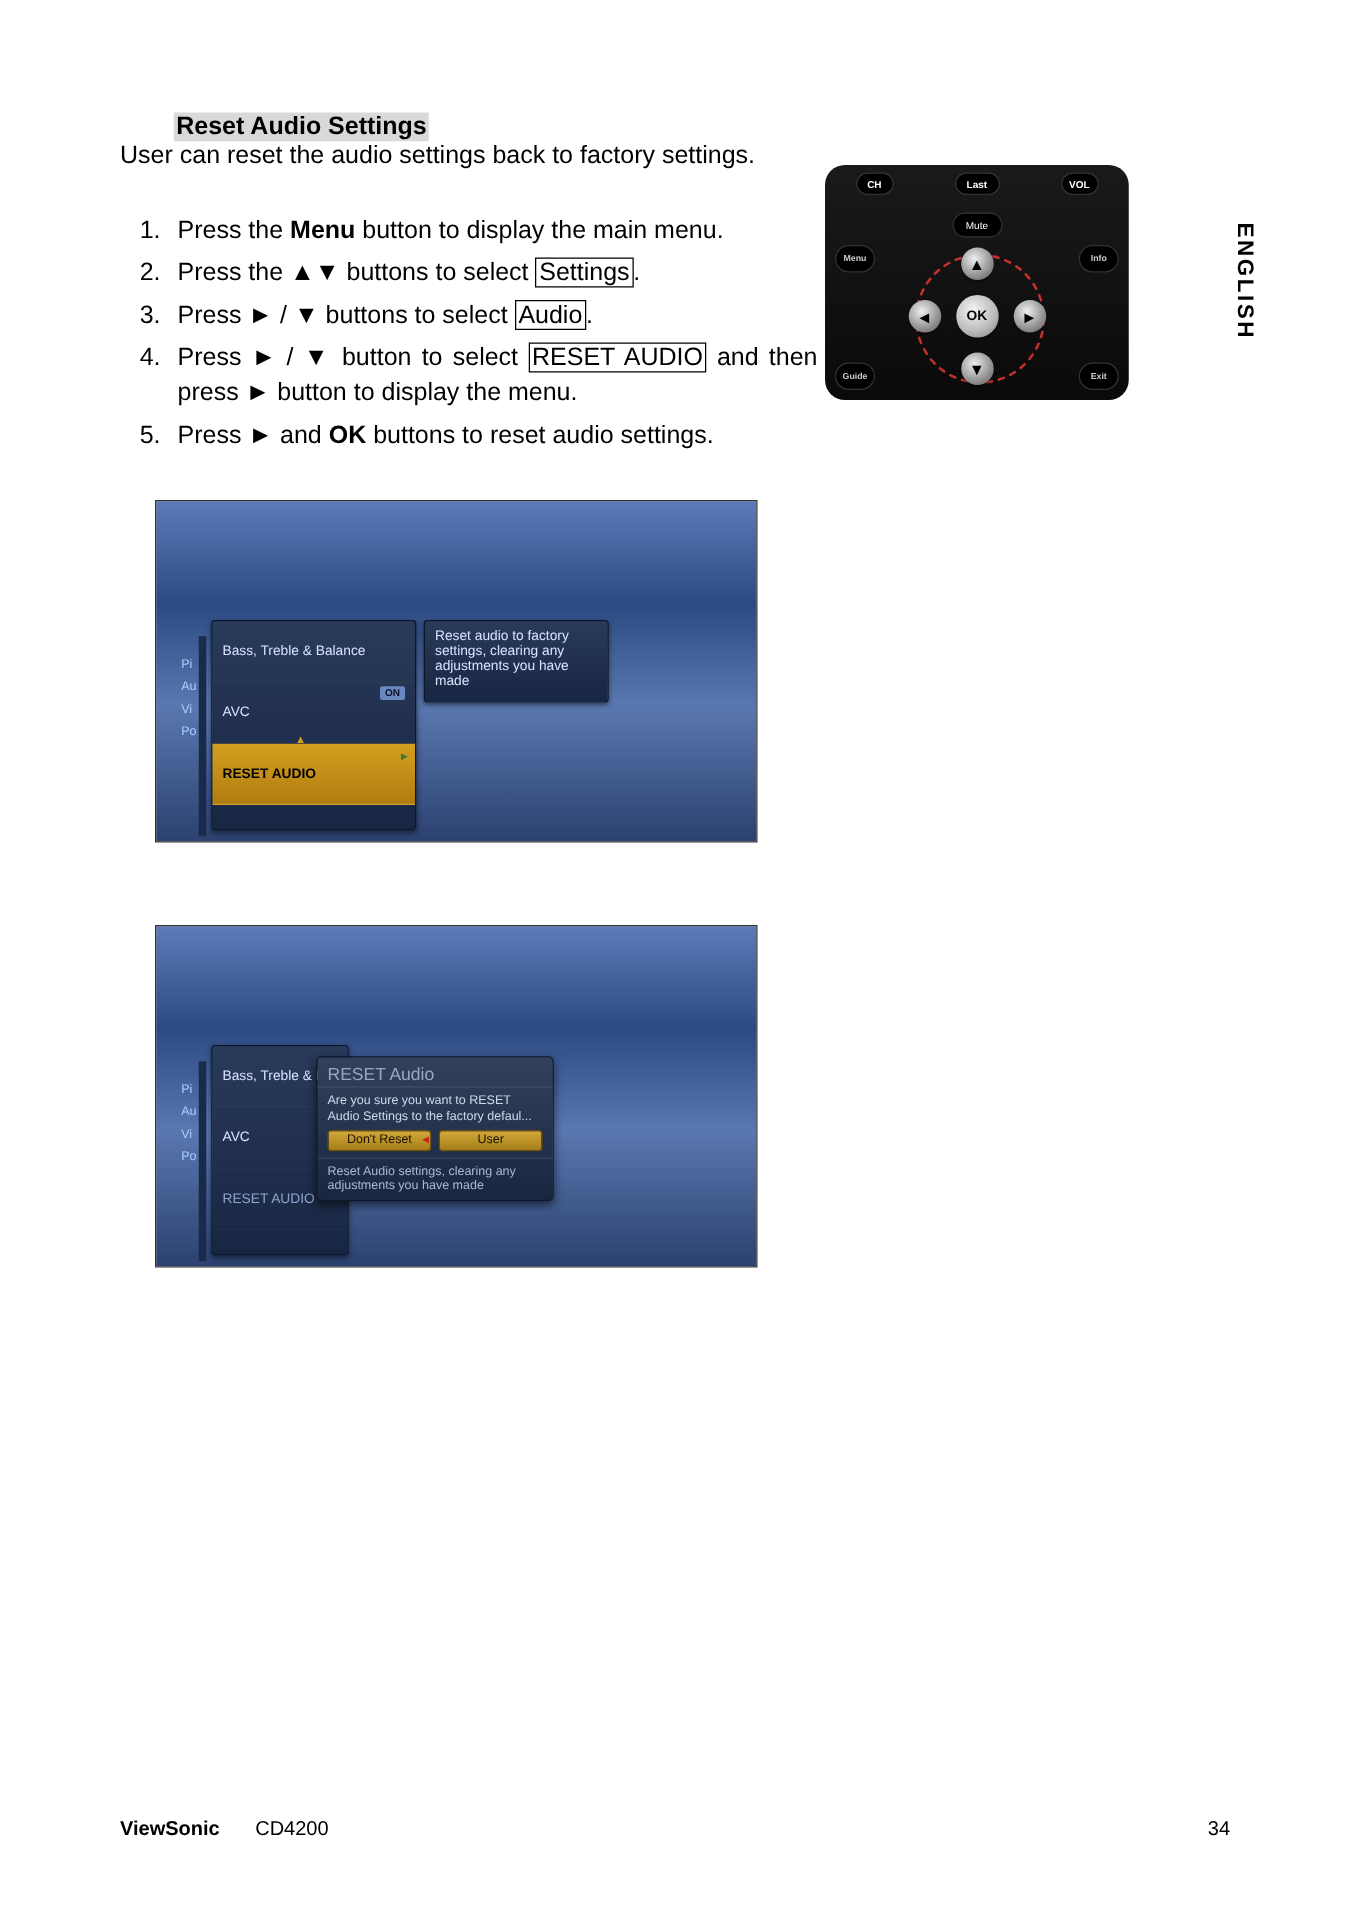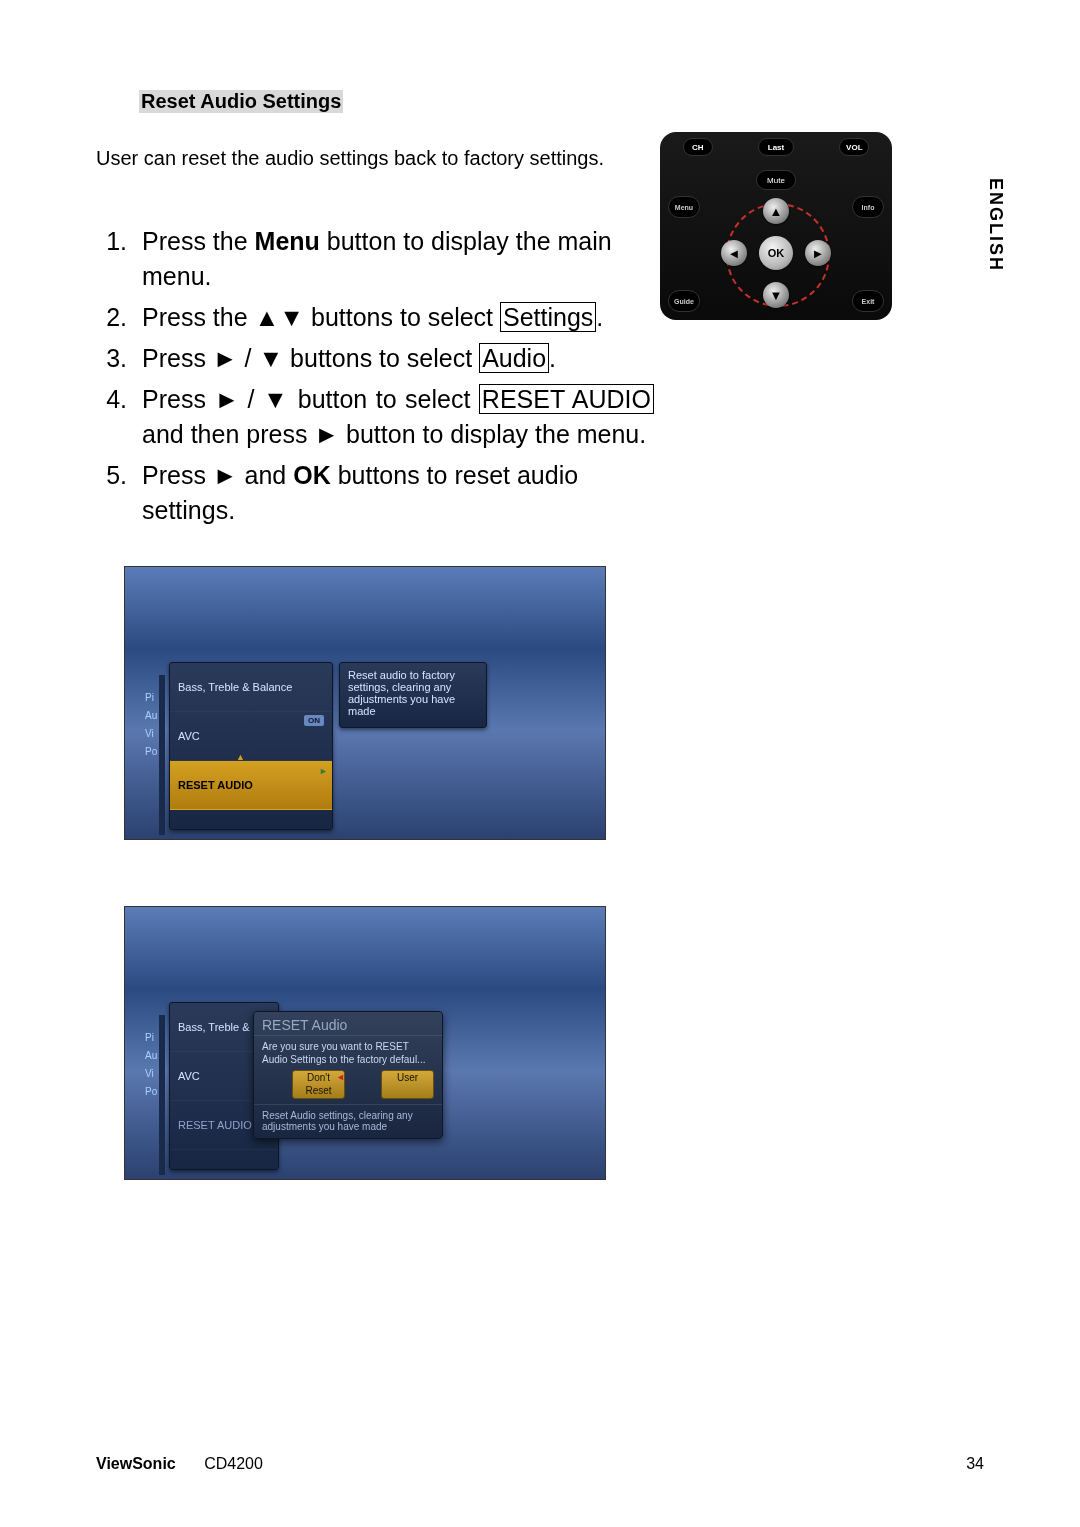--- a/index.html
+++ b/index.html
@@ -20,27 +20,26 @@
   }
   .section-title {
     font-weight: bold;
     font-size: 20px;
     background: #d9d9d9;
     display: inline-block;
     padding: 0 2px;
     margin-left: 43px;
   }
   .intro {
+    font-size: 20px;
+  }
+  .steps {
     margin-top: 34px;
+    padding-left: 38px;
     font-size: 20px;
-  }
-  .steps {
-    margin-top: 54px;
-    padding-left: 38px;
-    font-size: 25px;
     width: 520px;
   }
   .steps li {
     margin-bottom: 6px;
     padding-left: 8px;
     line-height: 1.4;
   }
   .boxed {
     border: 1px solid #000;
     padding: 0 2px;
@@ -61,20 +60,21 @@
   
   .remote {
     position: absolute;
     top: 132px;
     left: 660px;
     width: 232px;
     height: 188px;
     background: linear-gradient(#1a1a1a,#0a0a0a);
     border-radius: 16px;
     color: #fff;
+    padding-left: 11px;
   }
   .remote .toprow {
     position: absolute; top: 6px; left:0; right:0;
     display:flex; justify-content:space-around; align-items:center;
     font-size:9px; font-weight:bold;
   }
   .oval {
     width:28px; height:16px; background:#000; border-radius:10px;
     display:flex; align-items:center; justify-content:center;
     border:1px solid #333; font-size:8px;
@@ -193,21 +193,20 @@
     border-bottom:1px solid rgba(255,255,255,.1);
   }
   .dialog .dlg-body { padding:5px 8px; line-height:1.25; }
   .dlg-btns { display:flex; gap:6px; margin-top:4px; }
   .dlg-btn {
     flex:1; text-align:center;
     background: linear-gradient(#d2a83a,#a47e18);
     color:#1a1200; border-radius:3px;
     font-size:10px; padding:1px 12px; position:relative;
     border:1px solid #6a4e10;
-    margin-left:30px;
   }
   .dlg-btn.dont .red-l { position:absolute; right:-1px; top:1px; color:#cc2020; font-size:9px; }
   .dlg-foot {
     border-top:1px solid rgba(255,255,255,.1);
     padding:5px 8px 6px 8px; font-size:10px; color:#a8b8d8;
   }
 
   .footer {
     position:absolute; bottom:54px; left:96px; right:96px;
     font-size:16px; display:flex; justify-content:space-between;

